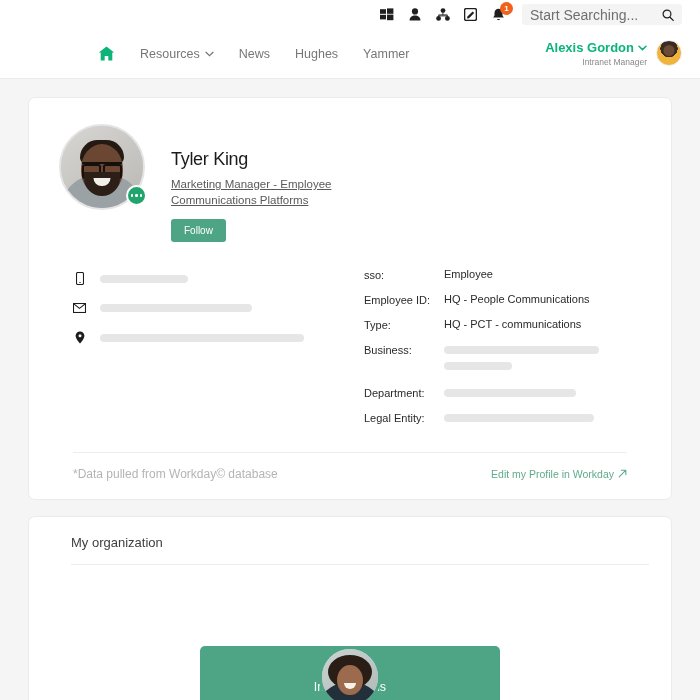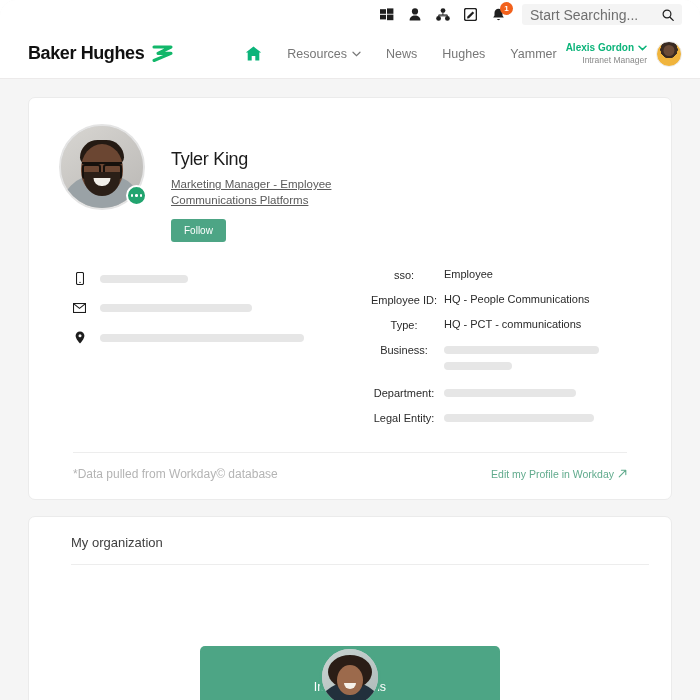--- a/index.html
+++ b/index.html
@@ -90,21 +90,21 @@
     display: flex; align-items: center; gap: 5px;
     cursor: pointer;
   }
   .chev { display: inline-flex; }
   .nav-user {
     margin-left: auto;
     display: flex; align-items: center; gap: 9px;
   }
   .nav-user-text { text-align: right; line-height: 1.35; }
   .nav-user-name {
-    font-size: 10px; font-weight: 700; color: #0cb47a;
+    font-size: 13px; font-weight: 700; color: #0cb47a;
     display: flex; align-items: center; justify-content: flex-end; gap: 4px;
   }
   .nav-user-role { font-size: 8.5px; color: #888; }
   .nav-avatar {
     width: 26px; height: 26px; border-radius: 50%;
     background: radial-gradient(circle at 50% 32%, #3a2b22 0 42%, #f0b43c 43% 100%);
     border: 1px solid #eee;
     overflow: hidden;
     position: relative;
   }
@@ -194,21 +194,20 @@
     padding: 6px 13px; border-radius: 3px;
     border: none; cursor: pointer;
     font-family: "Liberation Sans", sans-serif;
   }
 
   
   .details {
     display: flex;
     margin-top: 26px;
     padding-left: 14px;
-    text-align: center;
   }
   .det-left { width: 285px; padding-top: 4px; }
   .det-row { display: flex; align-items: center; gap: 14px; margin-bottom: 18px; }
   .det-ic { width: 13px; color: #1d1d1d; display: flex; justify-content: center; }
   .skel { height: 8px; border-radius: 4px; background: #e6e6e6; }
 
   .det-right { flex: 1; padding-left: 6px; }
   .field { display: flex; align-items: flex-start; margin-bottom: 12px; }
   .field-label {
     width: 80px; flex: 0 0 80px;
@@ -308,28 +307,20 @@
       <span class="search-ic">
         <svg width="12" height="12" viewBox="0 0 12 12">
             <circle cx="5" cy="5" r="3.9" fill="none" stroke="currentColor" stroke-width="1.2"></circle>
             <path d="M8 8.2l3.2 3.2" stroke="currentColor" stroke-width="1.3" stroke-linecap="round"></path>
           </svg>
       </span>
     </div>
   </div>
 
   <div class="mainnav">
-    <div class="logo">
-      <span class="logo-text">Baker Hughes</span>
-      <span class="logo-mark">
-        <svg width="24" height="20" viewBox="0 0 24 20">
-          <path d="M3 3 L20 3 L7 9.4 L20 9.4 L3 16.5" fill="none" stroke="#12b76a" stroke-width="3.1" stroke-linejoin="round" stroke-linecap="round"></path>
-        </svg>
-      </span>
-    </div>
 
     <div class="nav-links">
       <span class="nav-home">
         <svg width="17" height="15" viewBox="0 0 17 15">
             <path d="M8.5 0.6L0.8 6.6h1.9v7.8h4V9.9h3.6v4.5h4V6.6h1.9z" fill="currentColor"></path>
           </svg>
       </span>
       <span class="nav-link">
         <span>Resources</span>
         <span class="chev">

